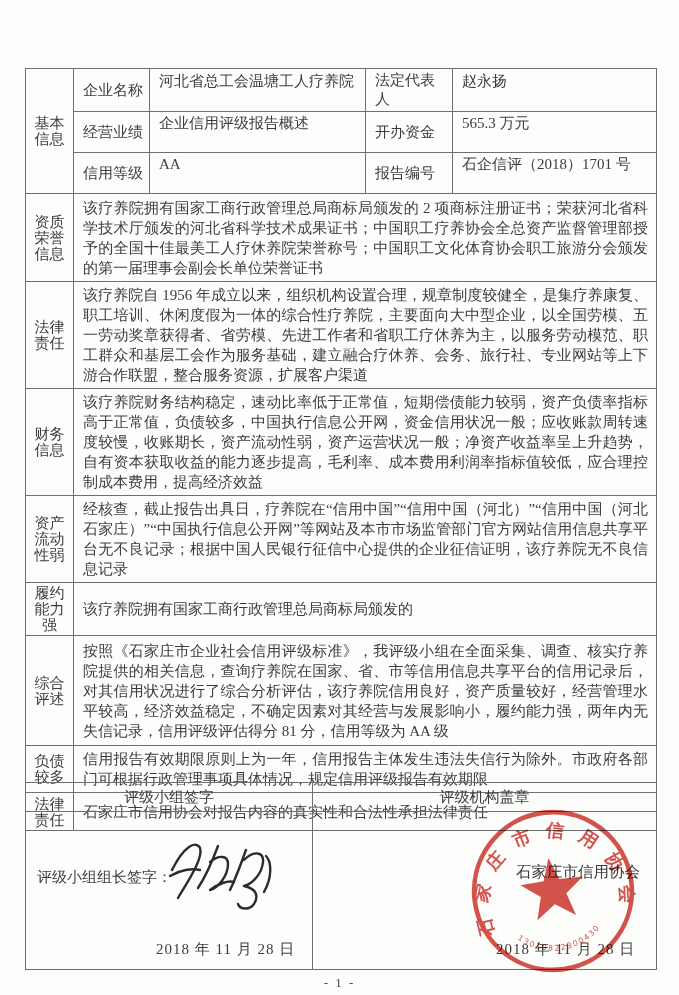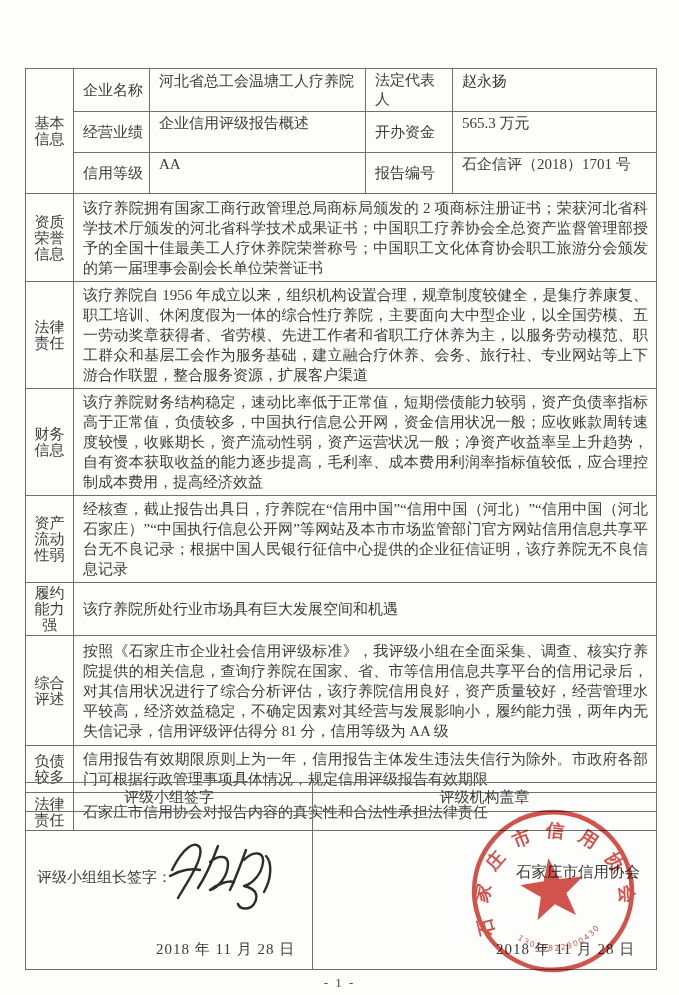--- a/index.html
+++ b/index.html
@@ -113,21 +113,21 @@
     <tr>
       <td class="seclabel" style="height:106px">财务信息</td>
       <td class="content" colspan="4">该疗养院财务结构稳定，速动比率低于正常值，短期偿债能力较弱，资产负债率指标高于正常值，负债较多，中国执行信息公开网，资金信用状况一般；应收账款周转速度较慢，收账期长，资产流动性弱，资产运营状况一般；净资产收益率呈上升趋势，自有资本获取收益的能力逐步提高，毛利率、成本费用利润率指标值较低，应合理控制成本费用，提高经济效益</td>
     </tr>
     <tr>
       <td class="seclabel" style="height:87px">资产流动性弱</td>
       <td class="content" colspan="4">经核查，截止报告出具日，疗养院在“信用中国”“信用中国（河北）”“信用中国（河北石家庄）”“中国执行信息公开网”等网站及本市市场监管部门官方网站信用信息共享平台无不良记录；根据中国人民银行征信中心提供的企业征信证明，该疗养院无不良信息记录</td>
     </tr>
     <tr>
       <td class="seclabel" style="height:47px">履约能力强</td>
-      <td class="content single" colspan="4">该疗养院所处行业市场具有巨大发展空间和机遇</td>
+      <td class="content single" colspan="4">该疗养院拥有国家工商行政管理总局商标局颁发的</td>
     </tr>
     <tr>
       <td class="seclabel" style="height:110px">综合评述</td>
       <td class="content" colspan="4">按照《石家庄市企业社会信用评级标准》，我评级小组在全面采集、调查、核实疗养院提供的相关信息，查询疗养院在国家、省、市等信用信息共享平台的信用记录后，对其信用状况进行了综合分析评估，该疗养院信用良好，资产质量较好，经营管理水平较高，经济效益稳定，不确定因素对其经营与发展影响小，履约能力强，两年内无失信记录，信用评级评估得分 81 分，信用等级为 AA 级</td>
     </tr>
     <tr>
       <td class="seclabel" style="height:45px">负债较多</td>
       <td class="content" colspan="4">信用报告有效期限原则上为一年，信用报告主体发生违法失信行为除外。市政府各部门可根据行政管理事项具体情况，规定信用评级报告有效期限</td>
     </tr>
     <tr>

